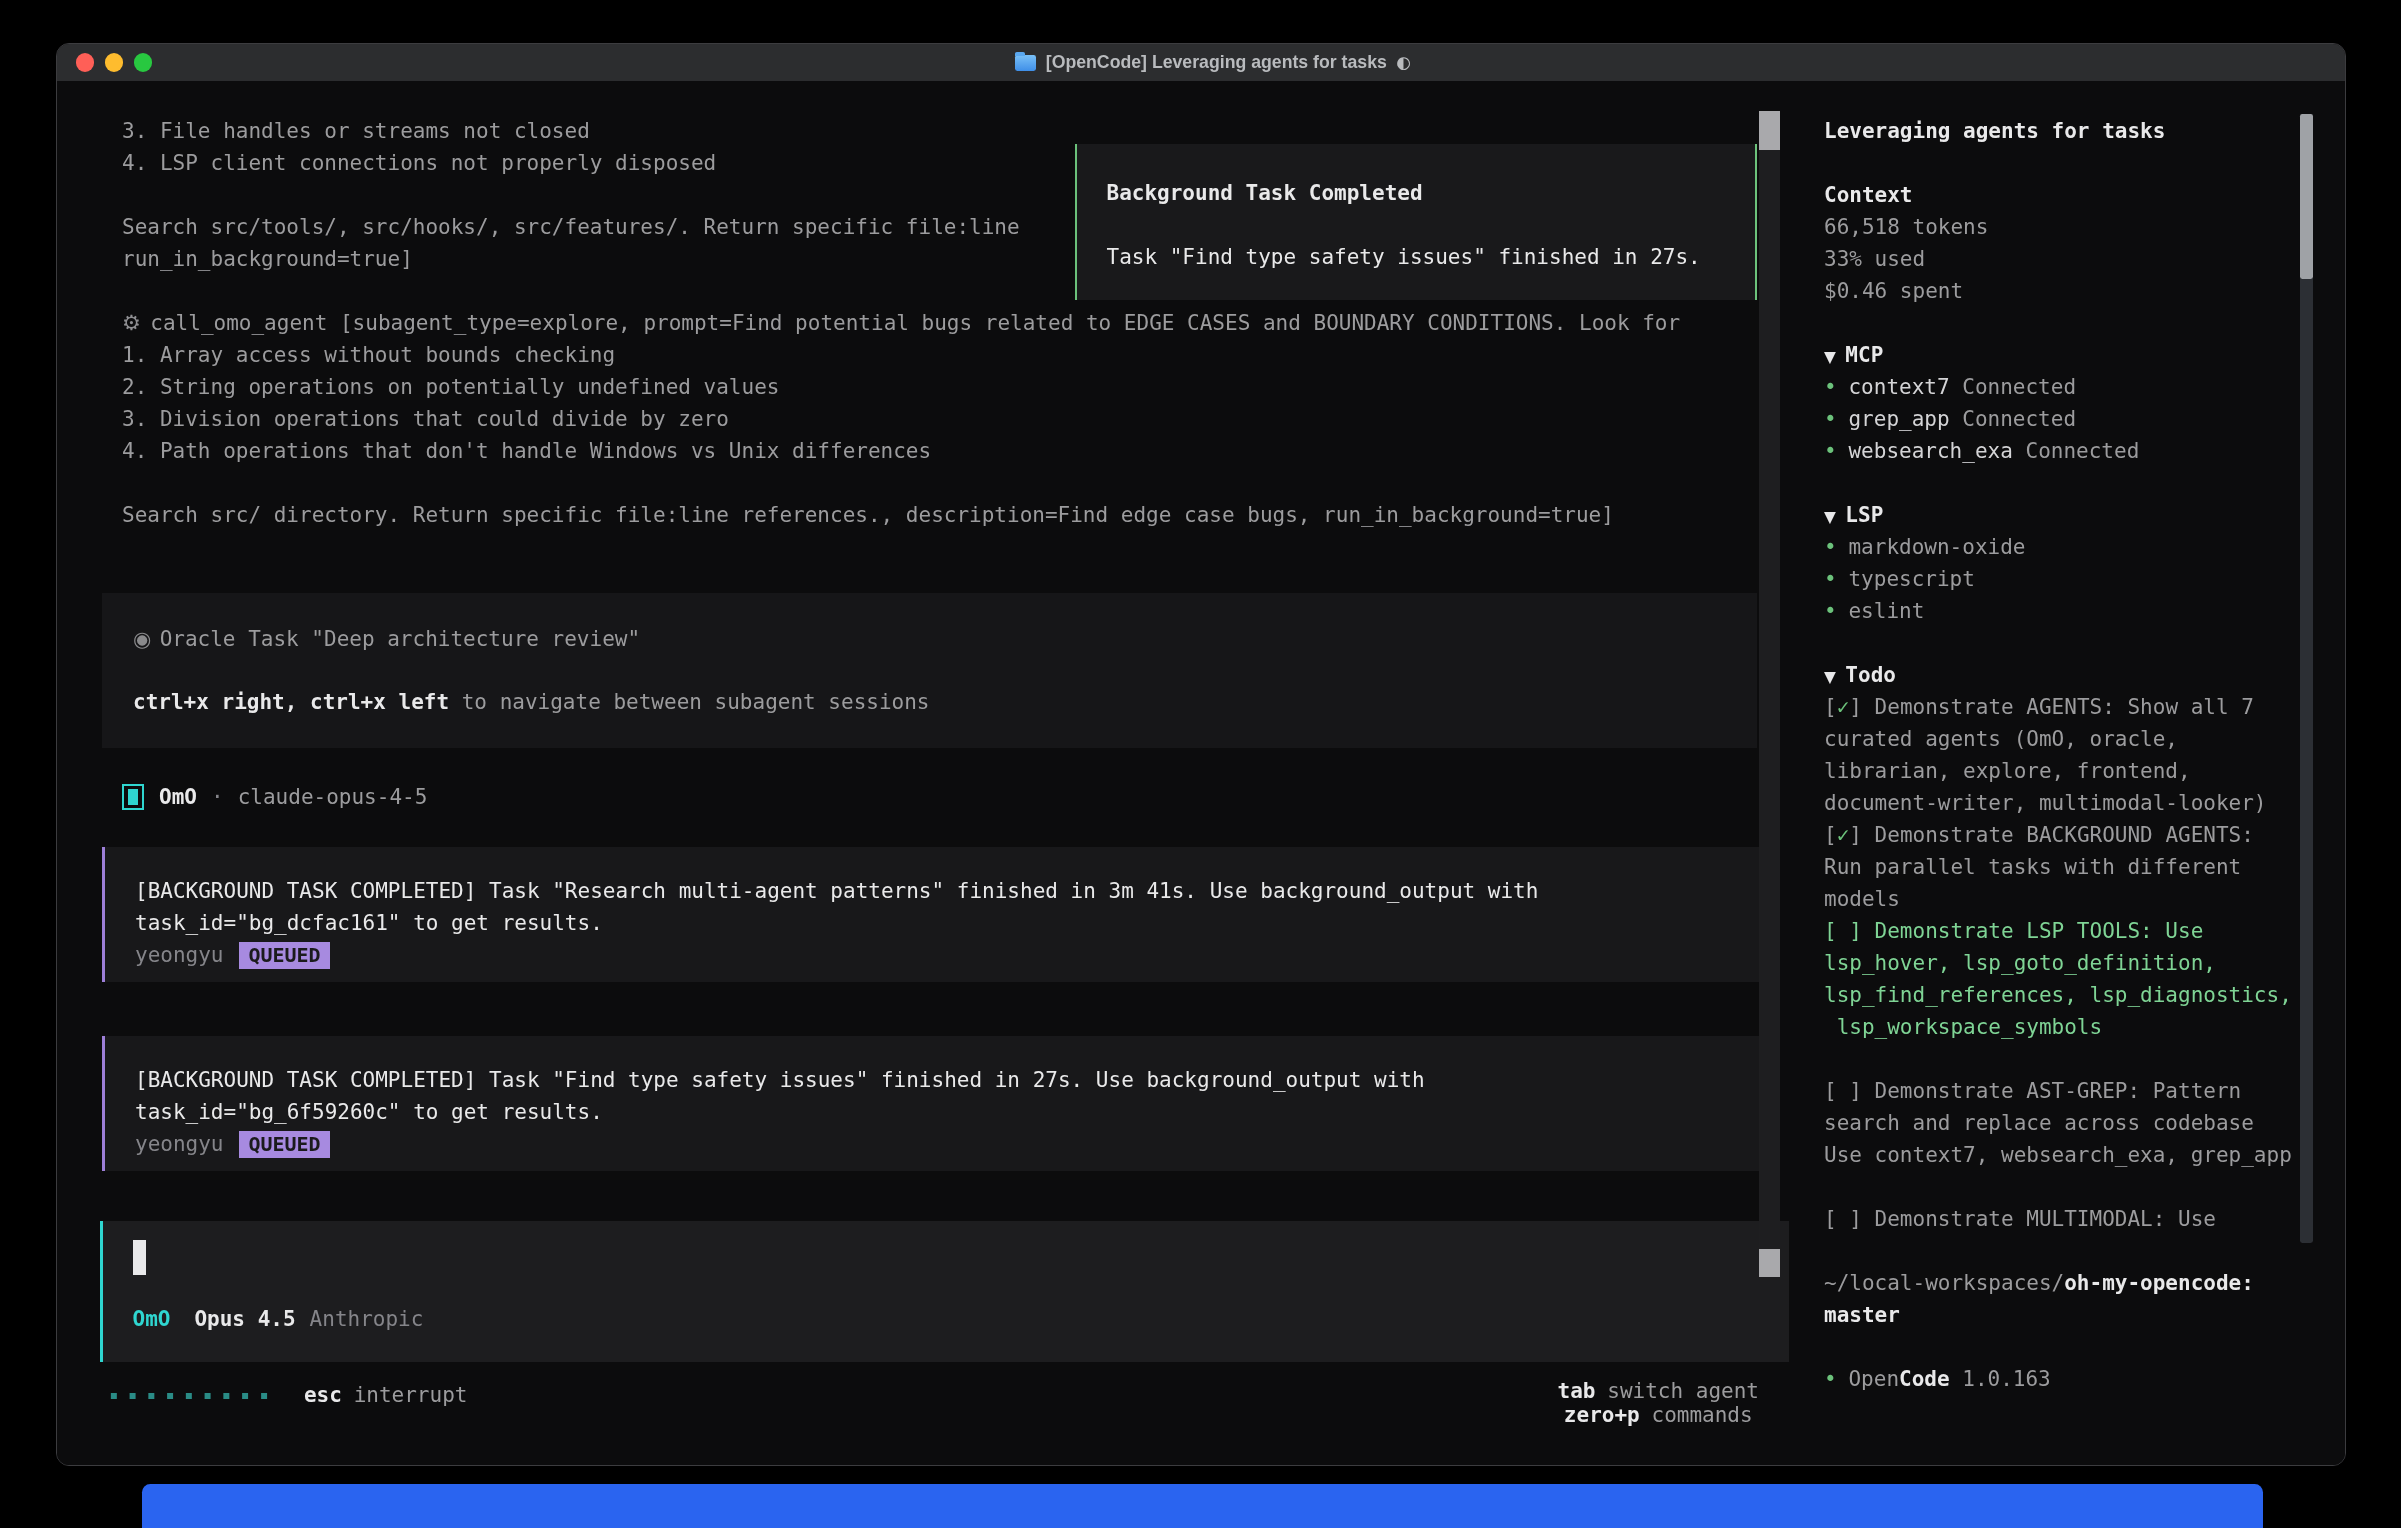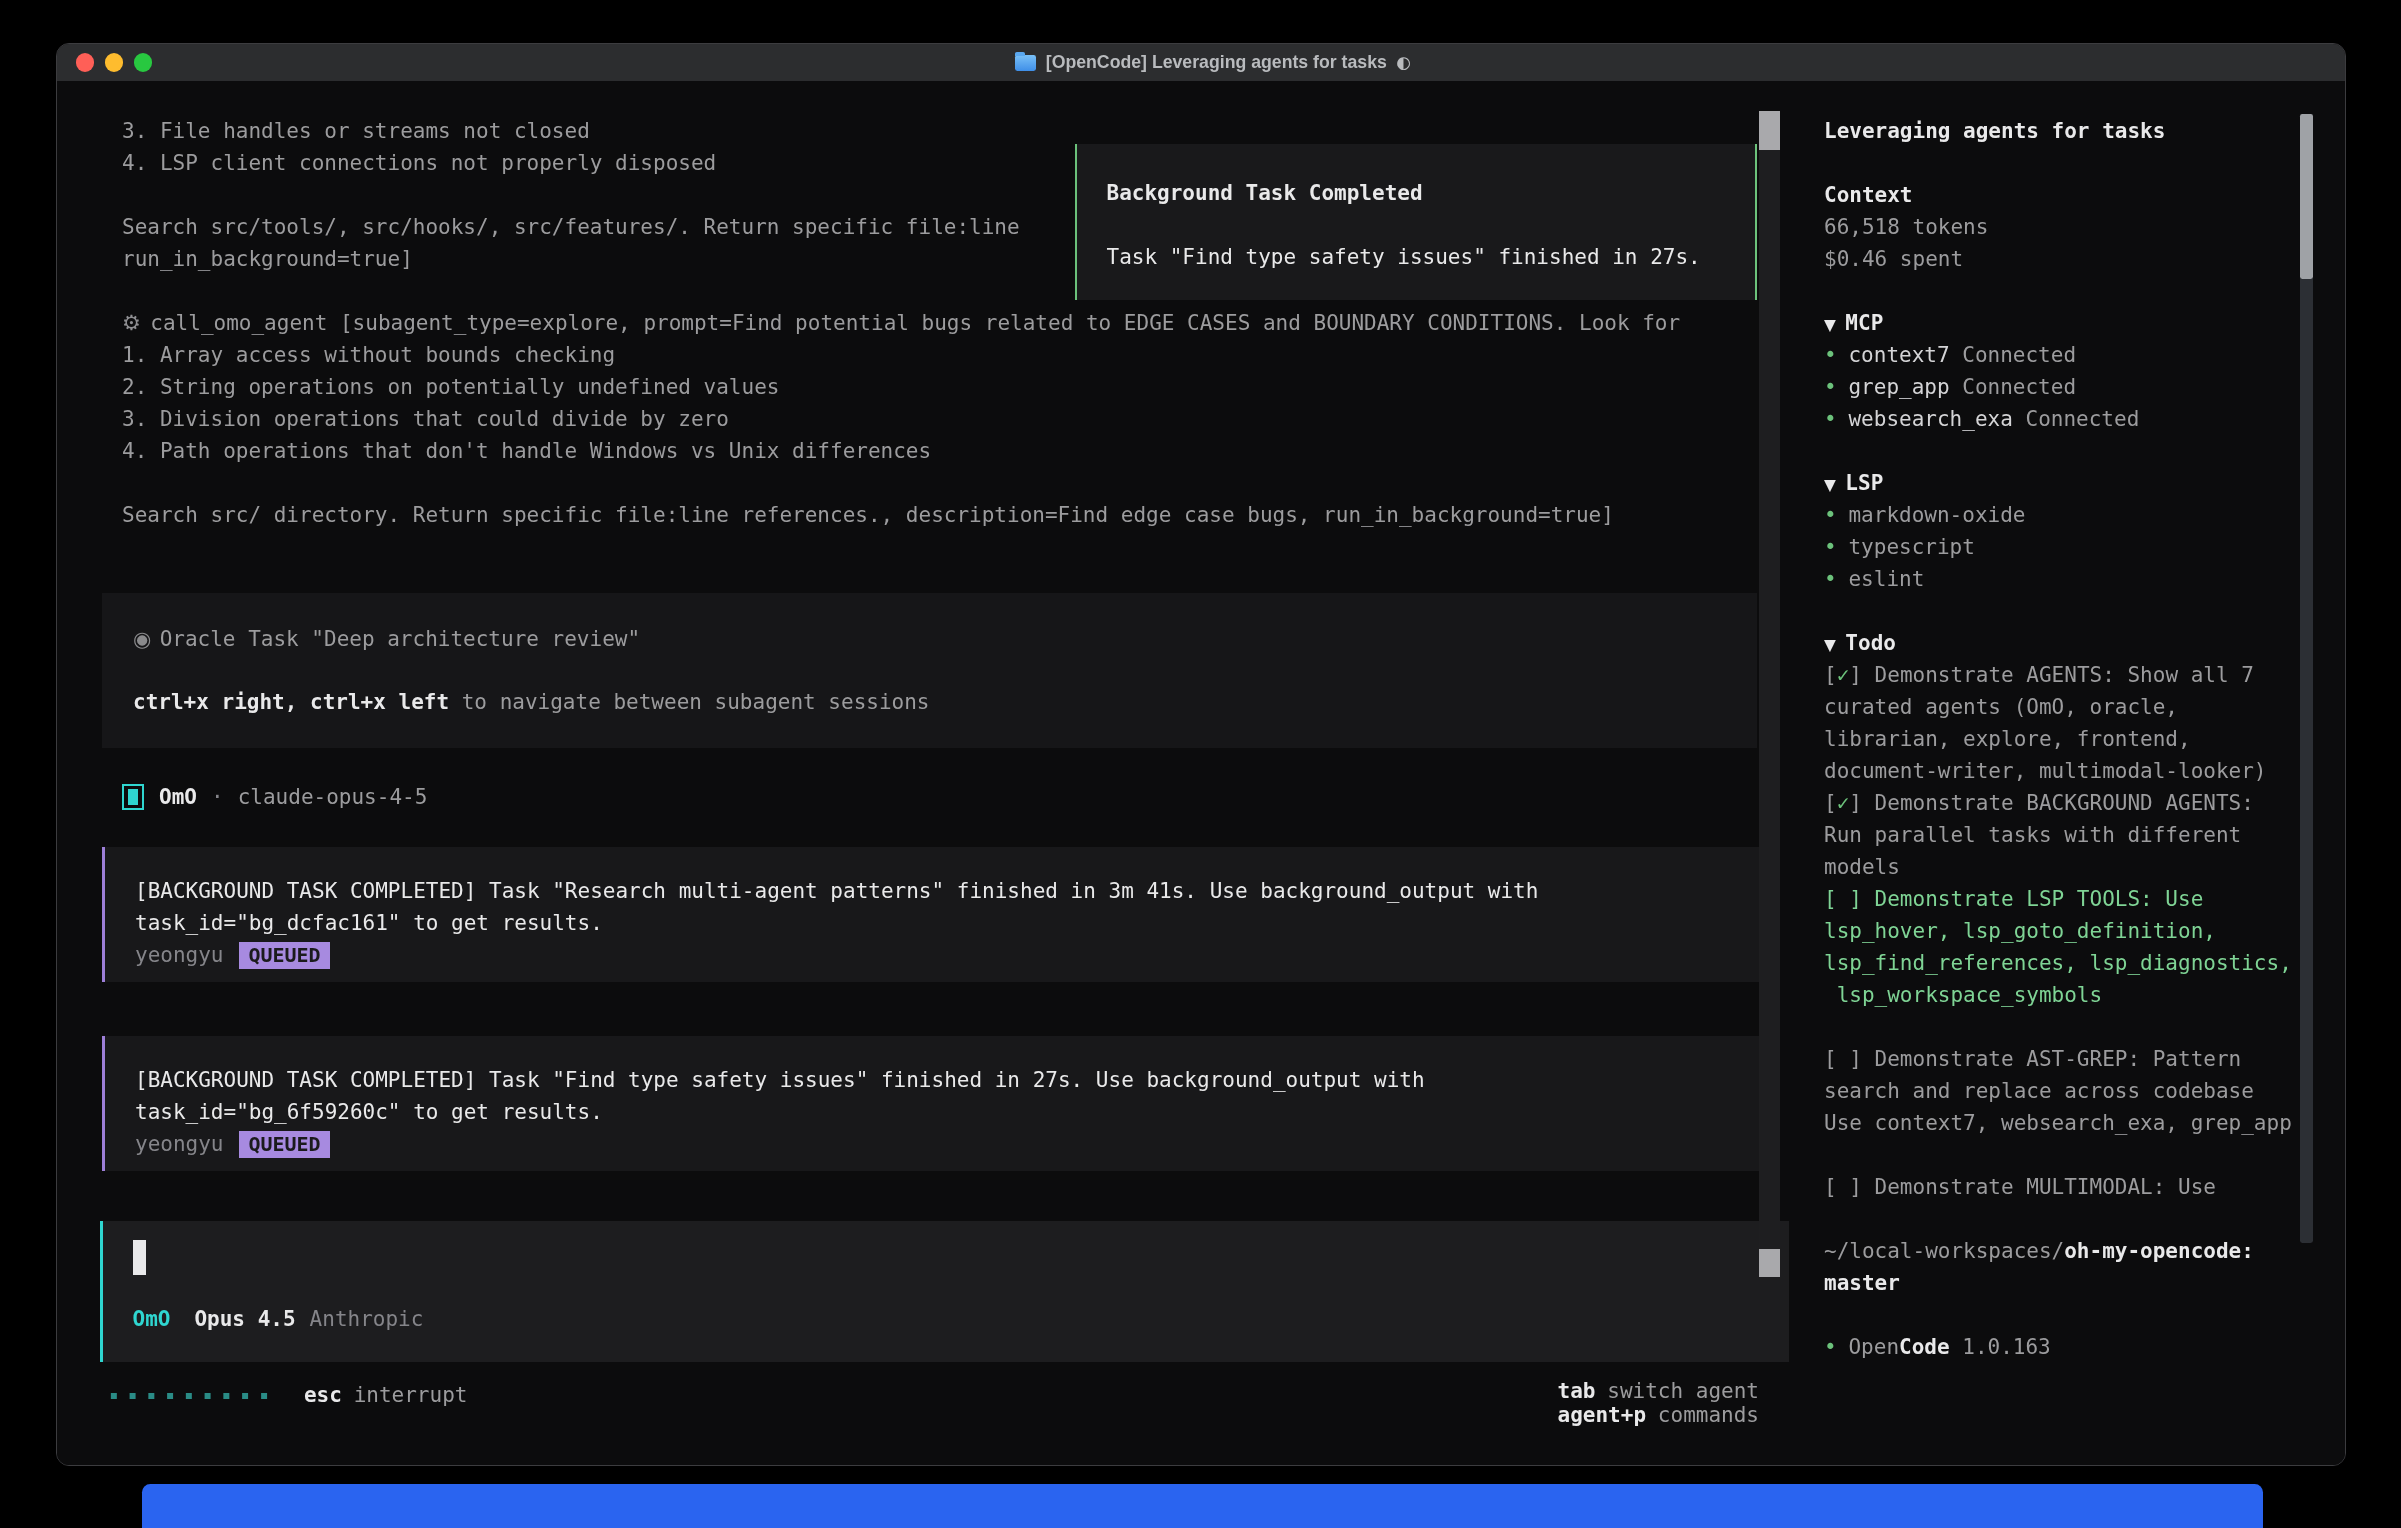--- a/index.html
+++ b/index.html
@@ -171,36 +171,37 @@
         <span class="spinner">▪▪▪▪▪▪▪▪▪</span>
         <span class="key">esc</span>
         <span class="key-label">interrupt</span>
       </div>
       <div id="status-right">
         <span class="grp">
           <span class="key">tab</span>
           <span class="key-label">switch agent</span>
         </span>
         <span class="grp">
-          <span class="key">agent+p</span>
+          <span class="key">zero+p</span>
           <span class="key-label">commands</span>
         </span>
       </div>
     </div>
 
     <div id="main-scroll">
       <div class="thumb-top"></div>
       <div class="thumb-bottom"></div>
     </div>
 
     <div id="sidebar">
       <div class="ln bright bold">Leveraging agents for tasks</div>
       <div class="ln"></div>
       <div class="ln bright bold">Context</div>
       <div class="ln dim">66,518 tokens</div>
+      <div class="ln dim">33% used</div>
       <div class="ln dim">$0.46 spent</div>
       <div class="ln"></div>
       <div class="ln"><span class="tri">▼</span><span class="bright bold">MCP</span></div>
       <div class="ln"><span class="blt">•</span><span class="mcp-name">context7</span><span class="dim"> <span>Connected</span></span></div>
       <div class="ln"><span class="blt">•</span><span class="mcp-name">grep_app</span><span class="dim"> <span>Connected</span></span></div>
       <div class="ln"><span class="blt">•</span><span class="mcp-name">websearch_exa</span><span class="dim"> <span>Connected</span></span></div>
       <div class="ln"></div>
       <div class="ln"><span class="tri">▼</span><span class="bright bold">LSP</span></div>
       <div class="ln"><span class="blt">•</span><span class="dim">markdown-oxide</span></div>
       <div class="ln"><span class="blt">•</span><span class="dim">typescript</span></div>

